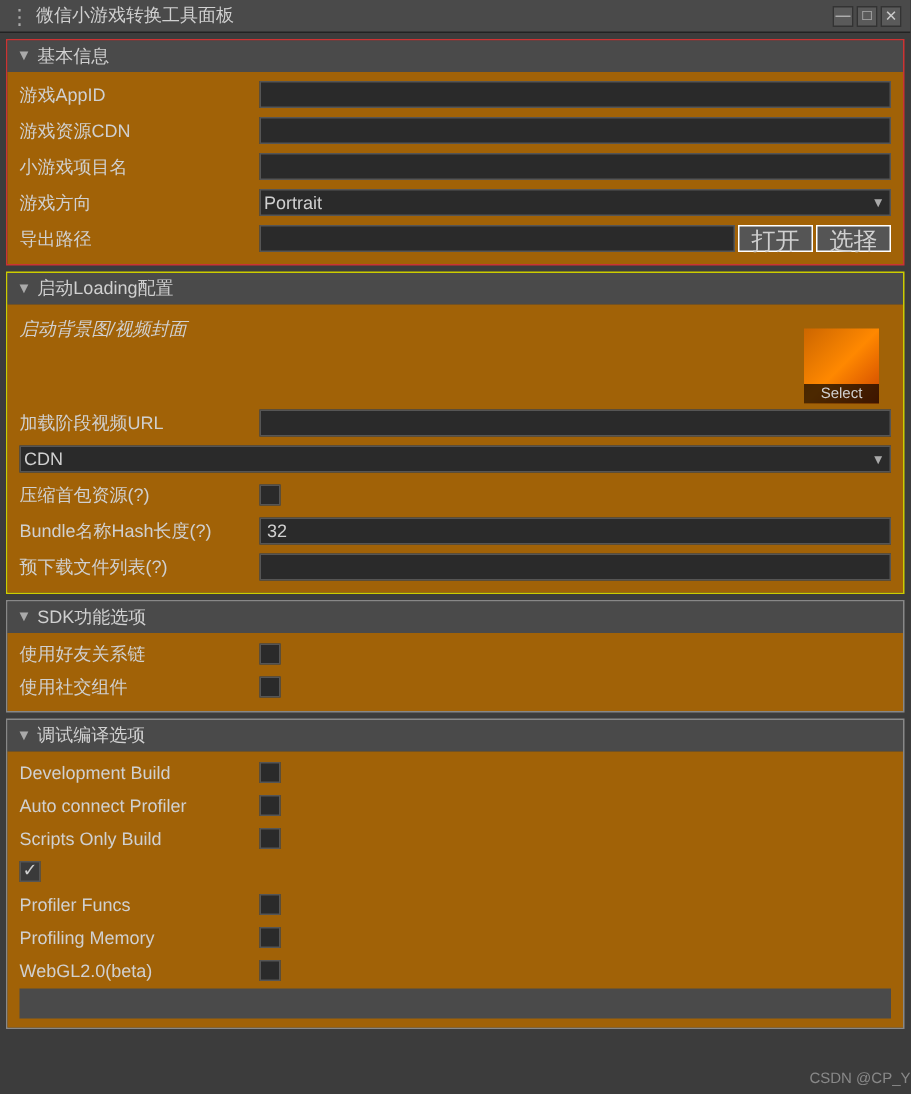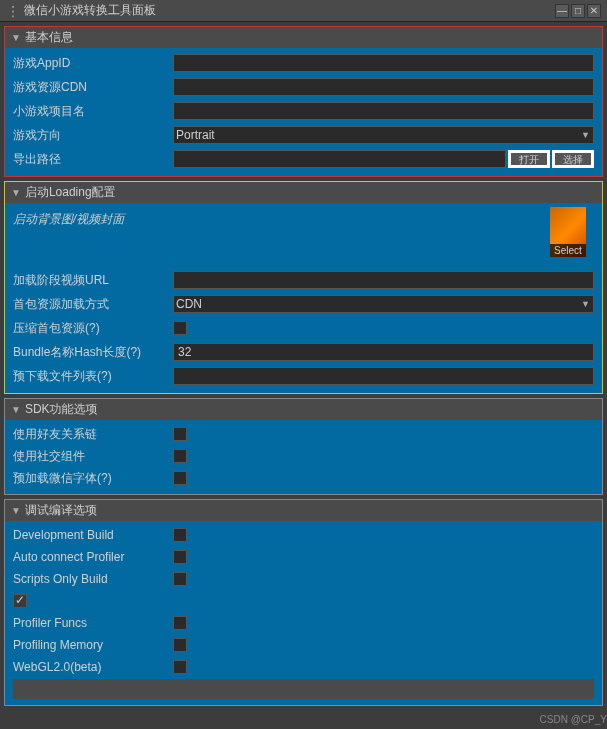--- a/index.html
+++ b/index.html
@@ -76,21 +76,21 @@
       display: flex;
       align-items: center;
       gap: 4px;
       cursor: pointer;
     }
     .section-arrow {
       font-size: 10px;
       color: #aaa;
     }
     .section-body {
-      background: #0369a1;
+      background: #a16207;
       padding: 4px 8px;
     }
     .form-row {
       display: flex;
       align-items: center;
       min-height: 22px;
       margin-bottom: 2px;
     }
     .form-label {
       width: 160px;
@@ -152,33 +152,34 @@
       border: 1px solid #555;
       color: #d0d0d0;
       font-size: 12px;
       padding: 0 4px;
       outline: none;
     }
     .btn-small {
       height: 18px;
       padding: 0 8px;
       background: #555;
-      border: 3px solid #ffffff;
-      color: #d0d0d0;
-      font-size: 10px;
+      border: 1px solid #ffffff;
+      color: #d0d0d0;
+      font-size: 16px;
       cursor: pointer;
       font-family: "SimHei", "Microsoft YaHei", sans-serif;
     }
     .image-preview {
-      width: 36px;
+      width: 50px;
       height: 50px;
       background: linear-gradient(135deg, #cc6600 0%, #ff8800 50%, #cc4400 100%);
       position: relative;
       margin-left: auto;
       margin-right: 8px;
+      margin-top: 12px;
     }
     .image-select-btn {
       position: absolute;
       bottom: 0;
       left: 0;
       right: 0;
       background: rgba(0,0,0,0.7);
       color: #d0d0d0;
       font-size: 10px;
       text-align: center;
@@ -327,21 +328,20 @@
             </div>
           </div>
         </div>
 
         <div class="form-row">
           <span class="form-label">加载阶段视频URL</span>
           <input class="form-input" type="text" value="" style="">
         </div>
 
         <div class="form-row">
-          <span class="form-label">首包资源加载方式</span>
           <div class="select-wrapper">
             <select class="form-select">
               <option>CDN</option>
               <option>本地</option>
             </select>
           </div>
         </div>
 
         <div class="form-row">
           <span class="form-label">压缩首包资源(?)</span>
@@ -371,24 +371,20 @@
         <div class="form-row">
           <span class="form-label">使用好友关系链</span>
           <input type="checkbox" class="checkbox-input" style="">
         </div>
 
         <div class="form-row">
           <span class="form-label">使用社交组件</span>
           <input type="checkbox" class="checkbox-input" style="">
         </div>
 
-        <div class="form-row">
-          <span class="form-label">预加载微信字体(?)</span>
-          <input type="checkbox" class="checkbox-input" style="">
-        </div>
       </div>
     </div>
 
     <div class="section debug-section">
       <div class="section-header">
         <span class="section-arrow">▼</span>
         <span>调试编译选项</span>
       </div>
       <div class="section-body">
 

